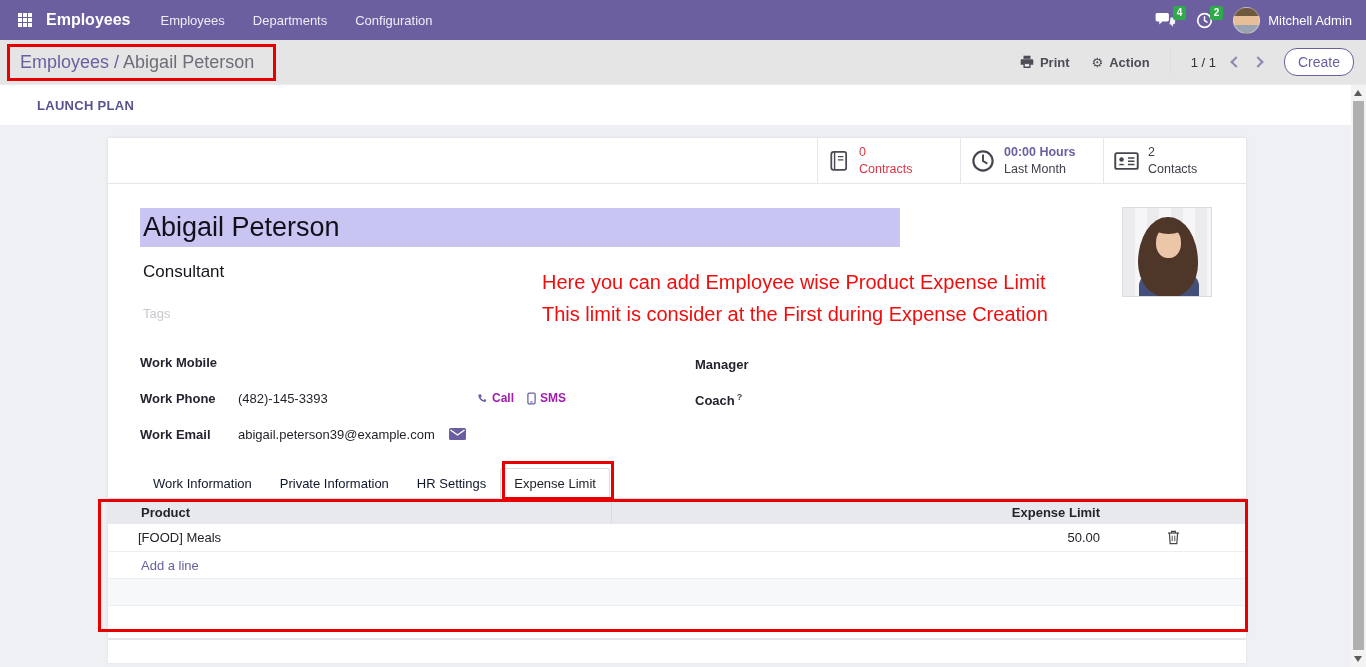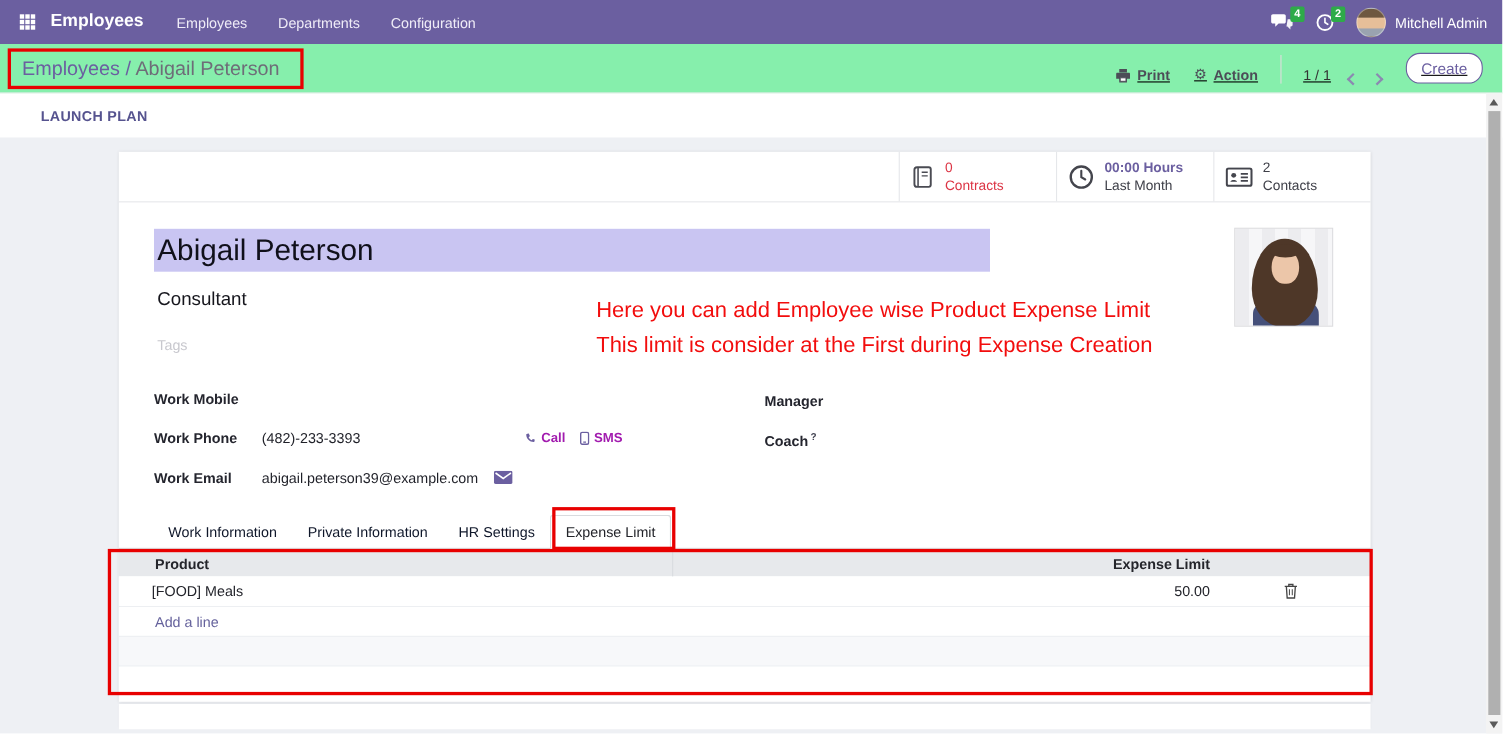--- a/index.html
+++ b/index.html
@@ -32,27 +32,27 @@
   }
   .nav-user { display:flex; align-items:center; gap:8px; font-size:13px; }
   .nav-avatar {
     width:27px; height:27px; border-radius:50%; overflow:hidden;
     background:linear-gradient(180deg,#6e5840 0 32%,#e6bf99 32% 70%,#9aa3b0 70%);
     border:1px solid rgba(255,255,255,.35);
   }
 
   
   .control-panel {
-    position:absolute; left:0; top:40px; width:1366px; height:45px; background:#86efac;
+    position:absolute; left:0; top:40px; width:1366px; height:45px; background:#e5e5e5;
     border-bottom:1px solid #ebebee; display:flex; align-items:center;
   }
   .breadcrumb { margin-left:20px; font-size:18px; }
   .breadcrumb .bc-parent, .breadcrumb .bc-sep { color:#6b5fa0; }
   .breadcrumb .bc-current { color:#6e6d78; }
-  .cp-right { margin-left:auto; margin-right:18px; display:flex; align-items:flex-end;text-decoration:underline; }
+  .cp-right { margin-left:auto; margin-right:12px; display:flex; align-items:center; }
   .cp-btn {
     background:none; border:none; display:inline-flex; align-items:center; gap:6px;
     font-family:inherit; font-size:13px; font-weight:700; color:#4c4d57; cursor:pointer;
   }
   .cp-btn + .cp-btn { margin-left:22px; }
   .glyph { font-family:"DejaVu Sans", sans-serif; font-size:13px; }
   .cp-divider { width:1px; height:26px; background:#ddd; margin:0 20px; }
   .pager-value { font-size:13px; color:#333; margin-right:16px; }
   .chev {
     display:inline-block; width:8px; height:8px; border-top:2px solid #8b88b1;
@@ -317,21 +317,21 @@
     <div class="emp-job">Consultant</div>
     <div class="emp-tags">Tags</div>
 
     <div class="fields-left">
       <div class="field-row">
         <span class="field-label">Work Mobile</span>
         <span class="field-value"></span>
       </div>
       <div class="field-row">
         <span class="field-label">Work Phone</span>
-        <span class="field-value">(482)-233-3393</span>
+        <span class="field-value">(482)-145-3393</span>
         <span class="phone-actions">
           <span class="inline-link">
             <span>
               <svg width="12" height="12" viewBox="0 0 16 16">
                   <path d="M13.9 11.4l-2.2-1c-.3-.1-.6 0-.8.2l-1 1.2C8.2 11 6.9 9.7 6.1 8.1l1.2-1c.2-.2.3-.5.2-.8l-1-2.2c-.1-.3-.5-.5-.8-.4l-2 .5c-.3.1-.5.4-.5.7 0 5 4.1 9.1 9.1 9.1.3 0 .6-.2.7-.5l.5-2c.1-.3-.1-.7-.4-.8z" fill="#6b5fa0" transform="translate(0,-0.8)"></path>
                 </svg>
             </span>
             <span>Call</span>
           </span>
           <span class="inline-link">

